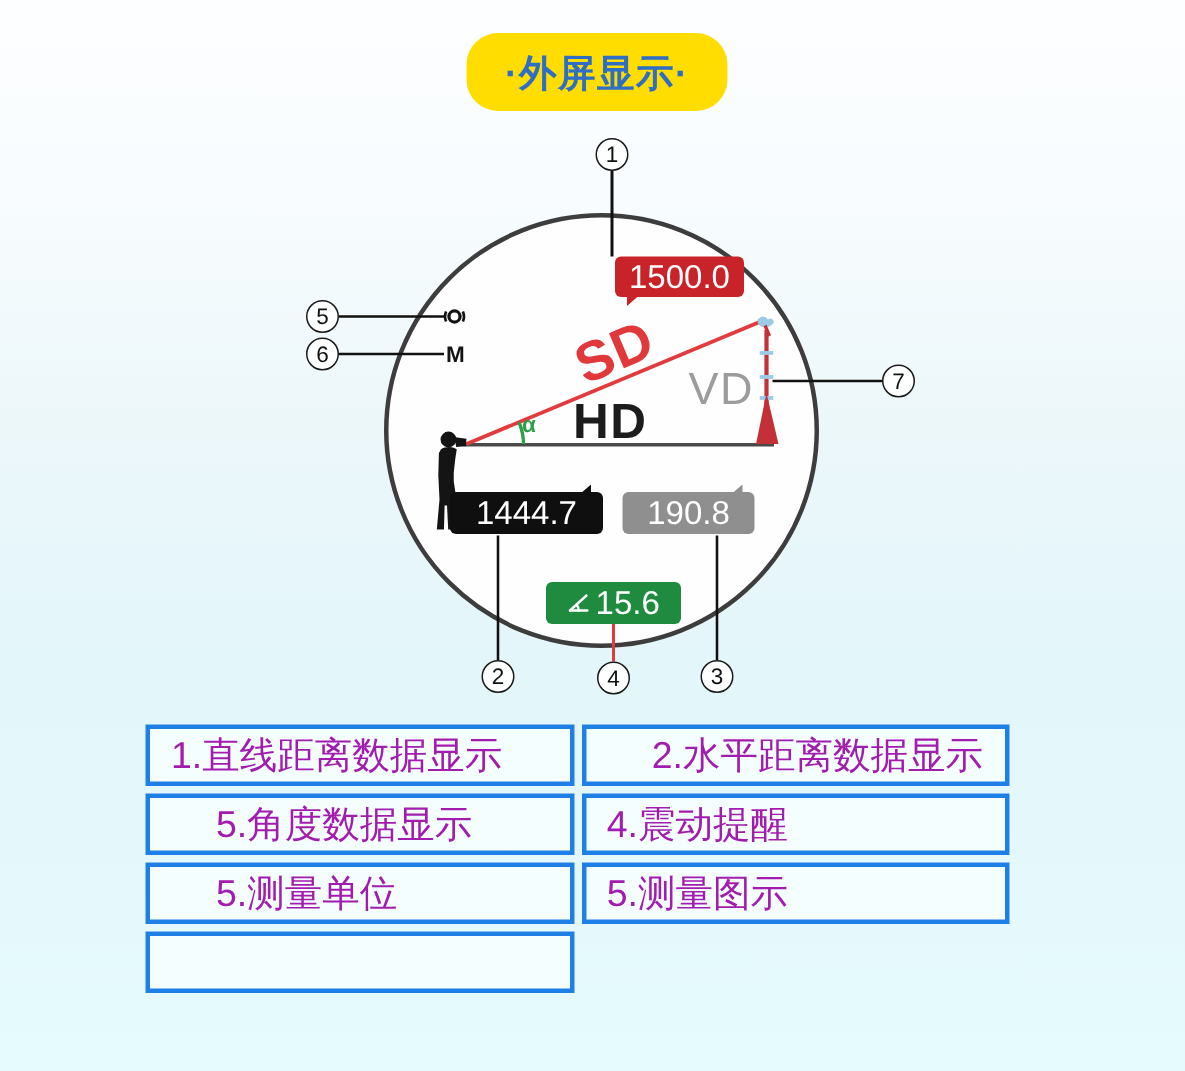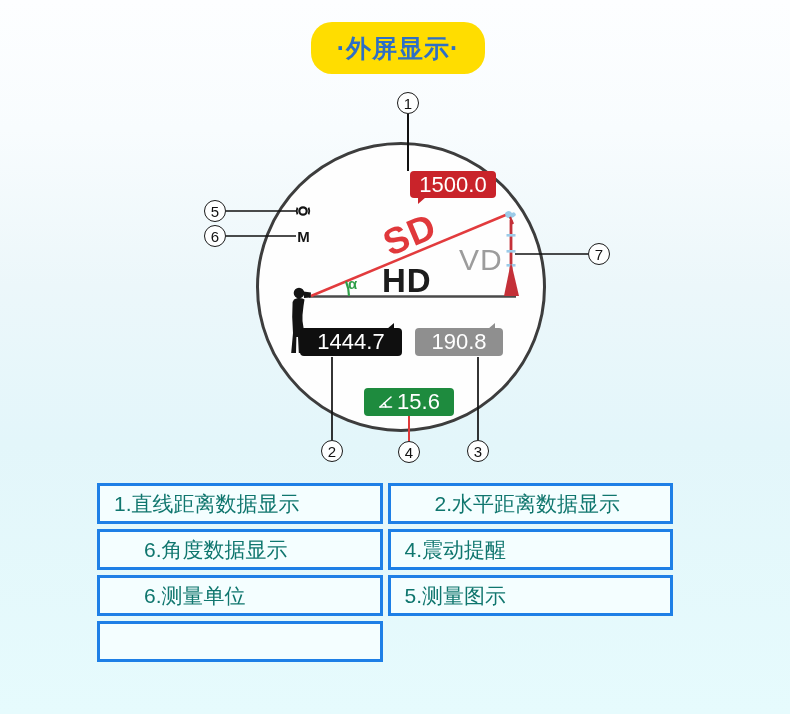--- a/index.html
+++ b/index.html
@@ -67,21 +67,21 @@
   .co6 { left:204px; top:225px; }
   .co7 { left:588px; top:243px; }
   
   .legend {
     position:absolute; left:97px; top:483px; width:576px; z-index:10;
     display:grid; grid-template-columns:1fr 1fr; grid-auto-rows:41px; gap:5px;
   }
   .cell {
     border:3px solid #1e7fe6; background:#f4feff;
     display:flex; align-items:center;
-    font-size:21px; color:#0f766e; padding-left:14px;text-align:center;
+    font-size:25px; color:#a21caf; padding-left:14px;text-align:center;
   }
   .cell-right { padding-left:44px; }
 </style>
 </head>
 <body>
 
 <div class="page">
 
   <div class="badge">·外屏显示·</div>
 
@@ -157,20 +157,20 @@
   <div class="co co2">2</div>
   <div class="co co3">3</div>
   <div class="co co4">4</div>
   <div class="co co5">5</div>
   <div class="co co6">6</div>
   <div class="co co7">7</div>
 
   <div class="legend">
     <div class="cell cell-left">1.直线距离数据显示</div>
     <div class="cell cell-right">2.水平距离数据显示</div>
-    <div class="cell cell-right">6.角度数据显示</div>
+    <div class="cell cell-right">5.角度数据显示</div>
     <div class="cell cell-left">4.震动提醒</div>
-    <div class="cell cell-right">6.测量单位</div>
+    <div class="cell cell-right">5.测量单位</div>
     <div class="cell cell-left">5.测量图示</div>
     <div class="cell cell-right"></div>
   </div>
 
 </div>
 
 </body></html>

